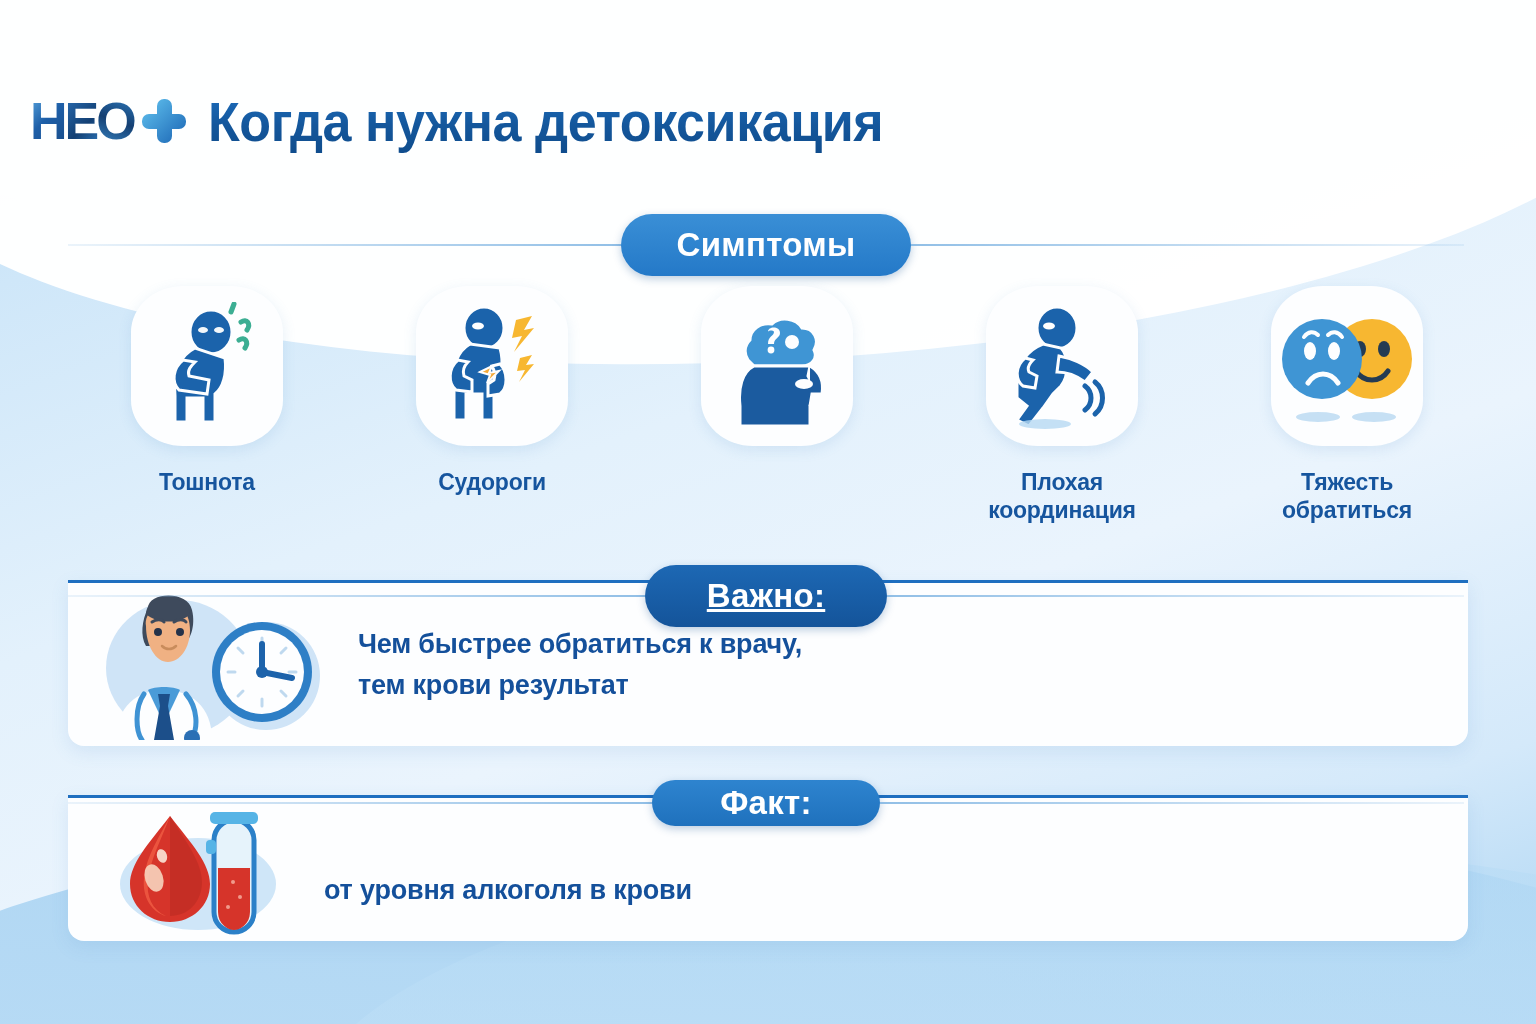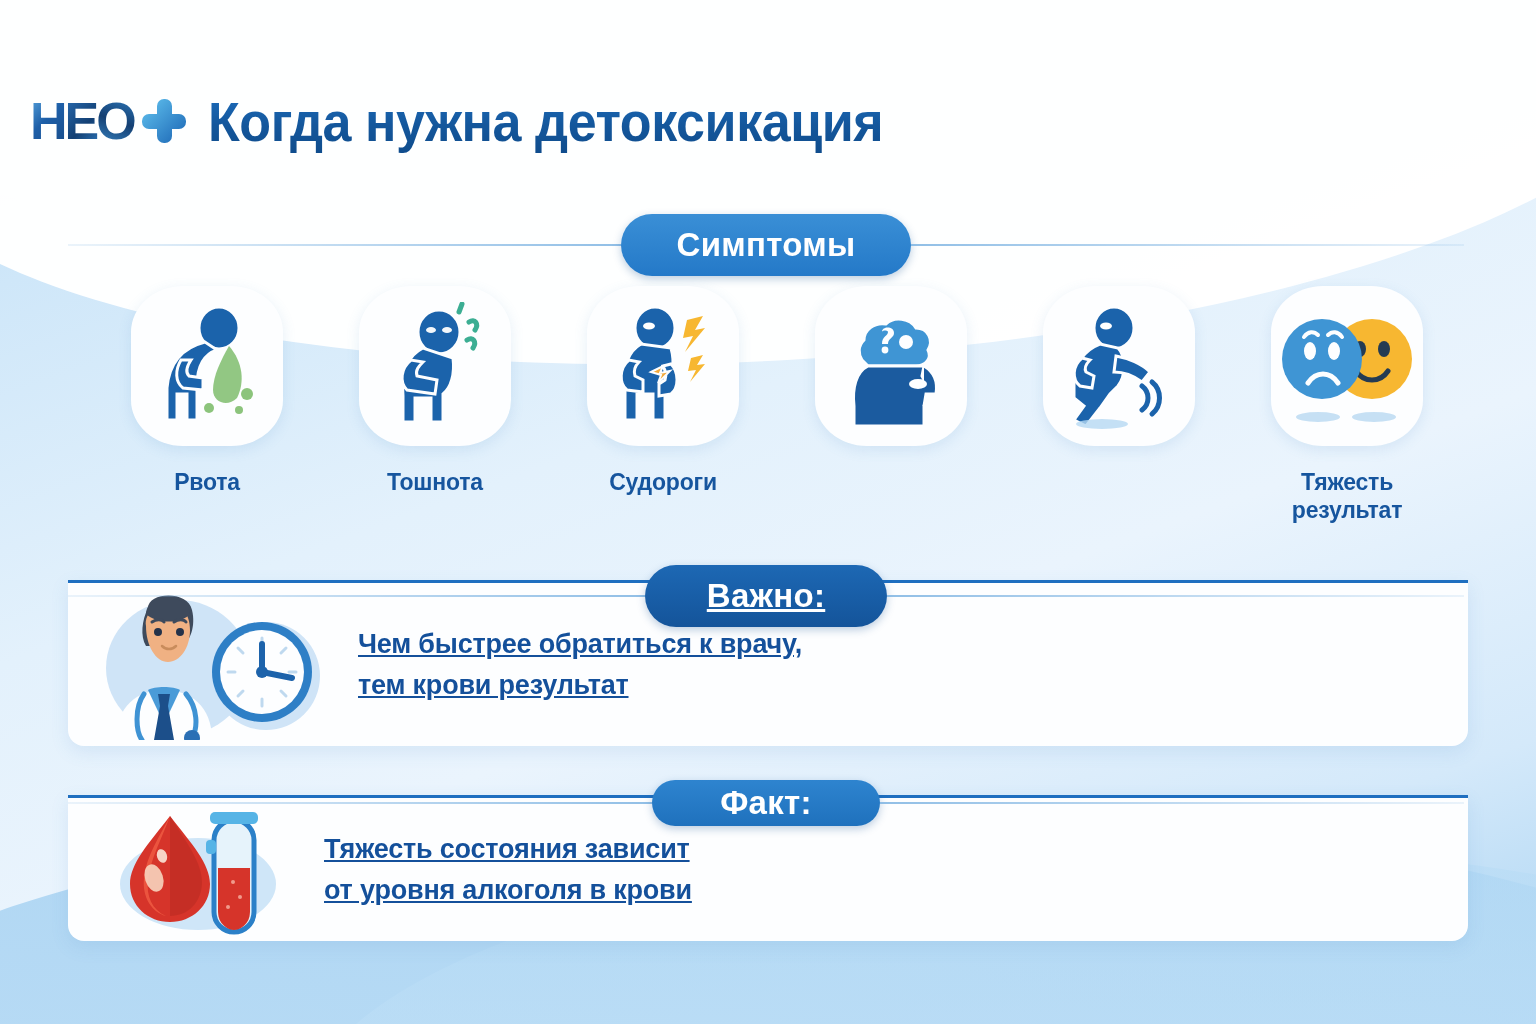--- a/index.html
+++ b/index.html
@@ -98,21 +98,20 @@
   .panel{
     position:absolute; left:68px; right:68px; background:#fdfeff;
     border-top:3px solid #1f6fc0;
     border-radius:0 0 16px 16px;
     box-shadow:0 6px 18px rgba(80,140,200,.13);
   }
   .panel-inner{ display:flex; align-items:center; height:100%; padding-left:290px; }
   .panel-text{
     color:#14509b; font-weight:bold; font-size:27px; line-height:1.5;
     letter-spacing:-.2px;
-    text-decoration:underline;
   }
   .panel-art{ position:absolute; top:50%; transform:translateY(-50%); }
 
   svg{ display:block; }
 </style>
 </head>
 <body>
 
 <div class="bg-wave wave-top-shade"></div>
 <div class="bg-wave wave-top"></div>
@@ -130,38 +129,20 @@
 </div>
 
 <div class="rule-wrap" style="top:214px;">
   <div class="rule"></div>
   <div class="badge badge-symptoms">Симптомы</div>
   <div class="rule right"></div>
 </div>
 
 <div class="symptoms">
 
-  <div class="sym">
-    <div class="sym-card">
-      <svg width="120" height="128" viewBox="0 0 120 128">
-        <g fill="#1b63ab" stroke="#fdfeff" stroke-width="3">
-          <ellipse cx="72" cy="26" rx="20" ry="21"></ellipse>
-          <path d="M58 40 C34 46 22 62 20 86 L20 118 L30 118 L30 92 L40 92 L40 118 L50 118 L50 84 C50 62 58 52 70 48 Z"></path>
-          <path d="M34 58 C28 68 28 80 36 86 L56 88 L56 76 L42 74 C38 70 40 64 44 58 Z"></path>
-        </g>
-        <g fill="#8cc47c">
-          <path d="M82 44 C96 60 98 80 90 96 C80 106 66 100 66 88 C66 74 74 58 82 44 Z" opacity=".95"></path>
-          <circle cx="100" cy="92" r="6"></circle>
-          <circle cx="62" cy="106" r="5"></circle>
-          <circle cx="92" cy="108" r="4"></circle>
-        </g>
-      </svg>
-    </div>
-    <div class="sym-label">Рвота</div>
-  </div>
 
   <div class="sym">
     <div class="sym-card">
       <svg width="120" height="128" viewBox="0 0 120 128">
         <g fill="#1b63ab" stroke="#fdfeff" stroke-width="3">
           <ellipse cx="64" cy="30" rx="21" ry="22"></ellipse>
           <path d="M48 46 C32 54 26 72 28 94 L28 120 L40 120 L40 96 L56 96 L56 120 L68 120 L68 92 C76 86 80 72 78 56 Z"></path>
           <path d="M36 58 C26 66 24 80 32 88 L60 92 L62 78 L42 74 C40 68 44 64 48 60 Z"></path>
         </g>
         <g fill="#fff" opacity=".95">
@@ -226,20 +207,24 @@
           <path d="M26 56 C16 64 16 78 24 84 L36 86 L38 74 L30 70 C28 66 30 62 34 58 Z"></path>
           <path d="M60 54 C72 56 86 62 94 70 L86 80 C78 74 68 70 58 70 Z"></path>
         </g>
         <ellipse cx="50" cy="24" rx="6" ry="3.5" fill="#fff"></ellipse>
         <g fill="none" stroke="#1b63ab" stroke-width="5" stroke-linecap="round">
           <path d="M86 84 C94 90 94 102 86 108"></path>
           <path d="M96 80 C106 88 106 104 96 112"></path>
         </g>
         <ellipse cx="46" cy="122" rx="26" ry="5" fill="#b5d8f2" opacity=".8"></ellipse>
       </svg>
+    </div>
+    <div class="sym-label">
+      <span>Плохая</span><br>
+      <span>координация</span>
     </div>
   </div>
 
   <div class="sym">
     <div class="sym-card">
       <svg width="130" height="122" viewBox="0 0 130 122">
         <ellipse cx="36" cy="112" rx="22" ry="5" fill="#bcdbf2" opacity=".85"></ellipse>
         <ellipse cx="92" cy="112" rx="22" ry="5" fill="#bcdbf2" opacity=".85"></ellipse>
         <circle cx="90" cy="54" r="40" fill="#f7b731"></circle>
         <g fill="#243b53">
@@ -252,21 +237,21 @@
           <ellipse cx="28" cy="46" rx="6" ry="9"></ellipse>
           <ellipse cx="52" cy="46" rx="6" ry="9"></ellipse>
         </g>
         <path d="M26 78 C34 66 48 66 56 78" fill="none" stroke="#fdfeff" stroke-width="5" stroke-linecap="round"></path>
         <path d="M22 32 C26 26 32 26 36 30" fill="none" stroke="#fdfeff" stroke-width="4" stroke-linecap="round"></path>
         <path d="M46 30 C50 26 56 26 60 32" fill="none" stroke="#fdfeff" stroke-width="4" stroke-linecap="round"></path>
       </svg>
     </div>
     <div class="sym-label">
       <span>Тяжесть</span><br>
-      <span>результат</span>
+      <span>обратиться</span>
     </div>
   </div>
 
 </div>
 
 <div class="panel" style="top:580px; height:166px;">
   <div class="panel-art" style="left:18px;">
     <svg width="250" height="150" viewBox="0 0 250 150">
       <ellipse cx="92" cy="78" rx="72" ry="68" fill="#cfe4f7"></ellipse>
 
@@ -331,21 +316,21 @@
       <g fill="#f09a8c">
         <circle cx="127" cy="80" r="2"></circle>
           <circle cx="134" cy="95" r="2"></circle>
           <circle cx="122" cy="105" r="2"></circle>
       </g>
       <rect x="100" y="38" width="10" height="14" rx="4" fill="#56b4e6"></rect>
     </svg>
   </div>
   <div class="panel-inner" style="padding-left:256px;">
     <div class="panel-text">
-      <span>Тяжесть состояния зависит</span><br>
+      <br>
       <span>от уровня алкоголя в крови</span>
     </div>
   </div>
 </div>
 <div class="rule-wrap" style="top:780px;">
   <div class="rule"></div>
   <div class="badge badge-fact">Факт:</div>
   <div class="rule right"></div>
 </div>
 

